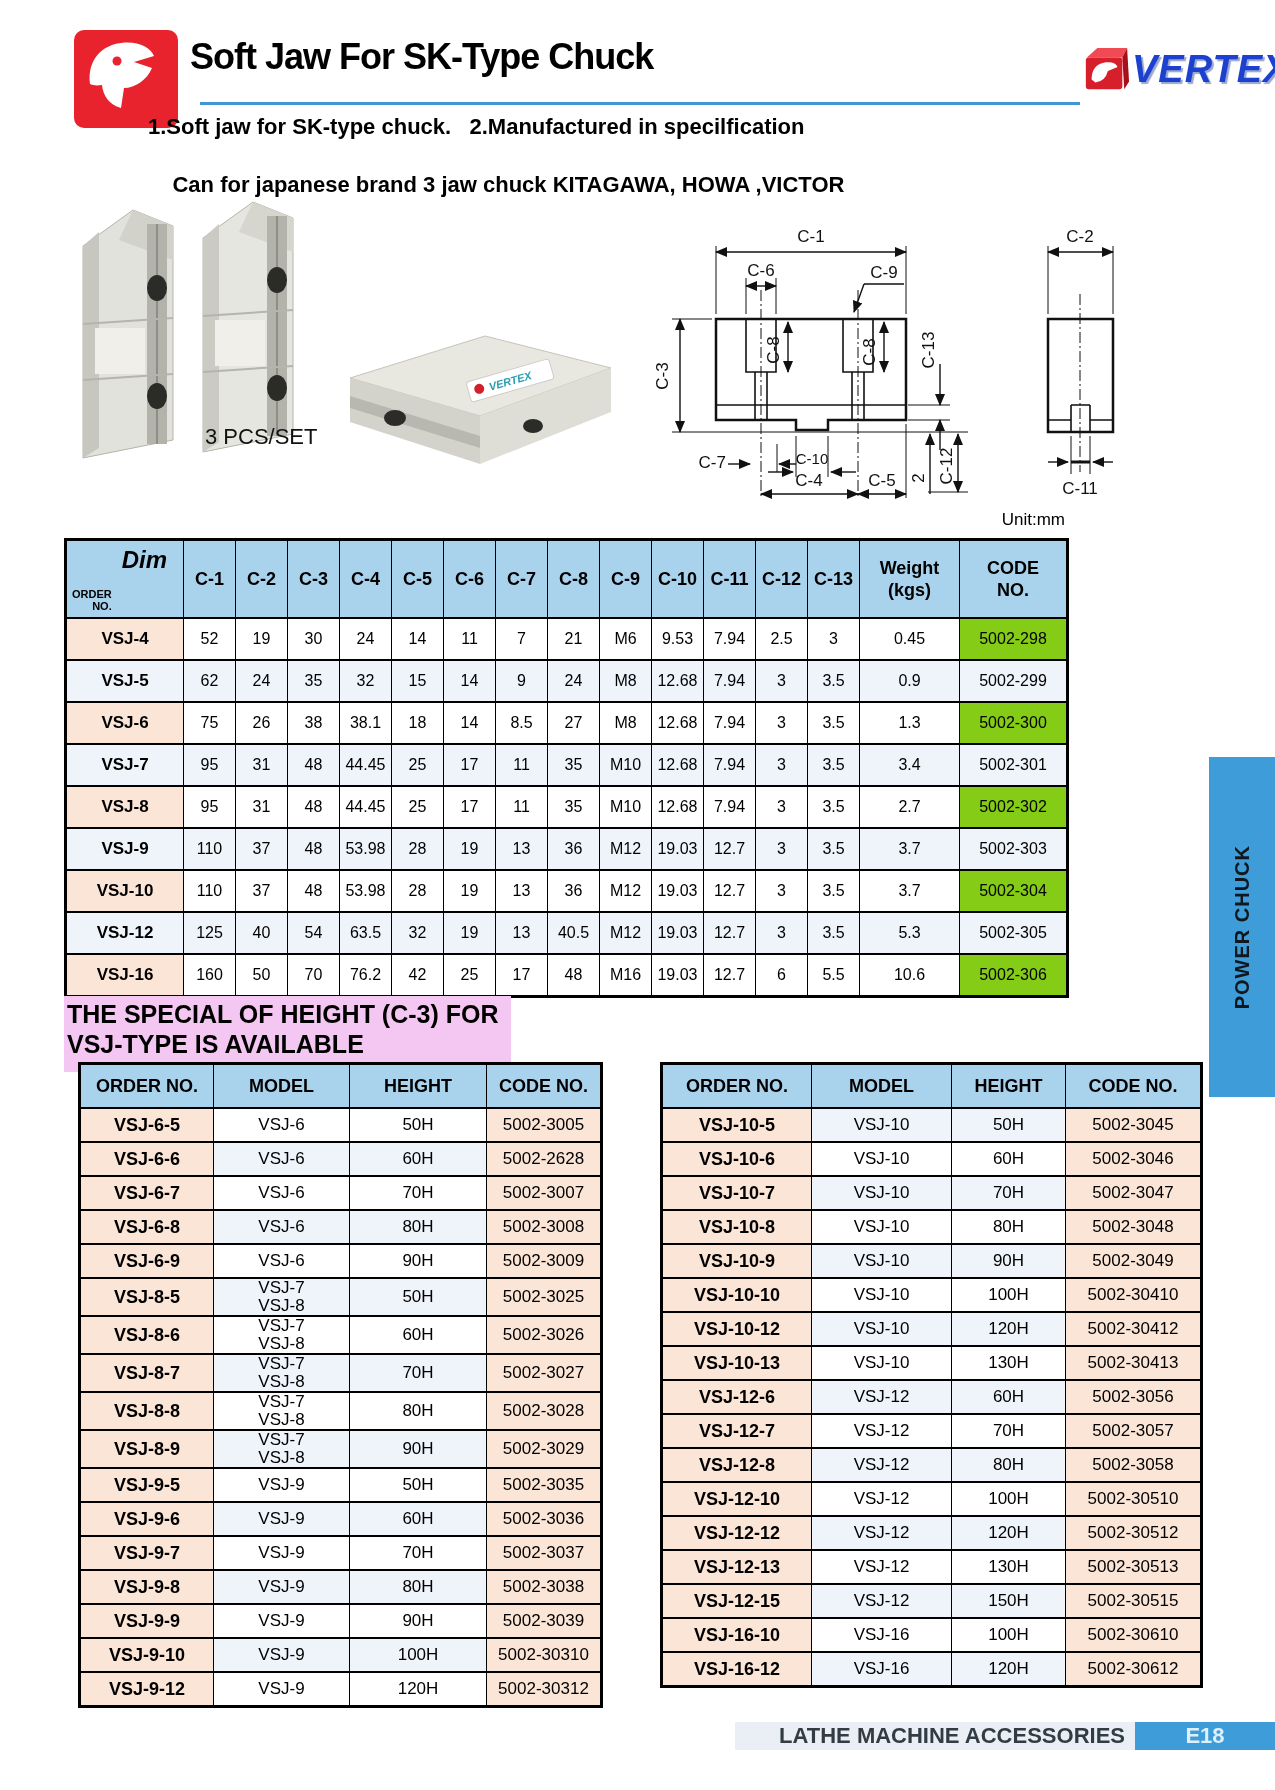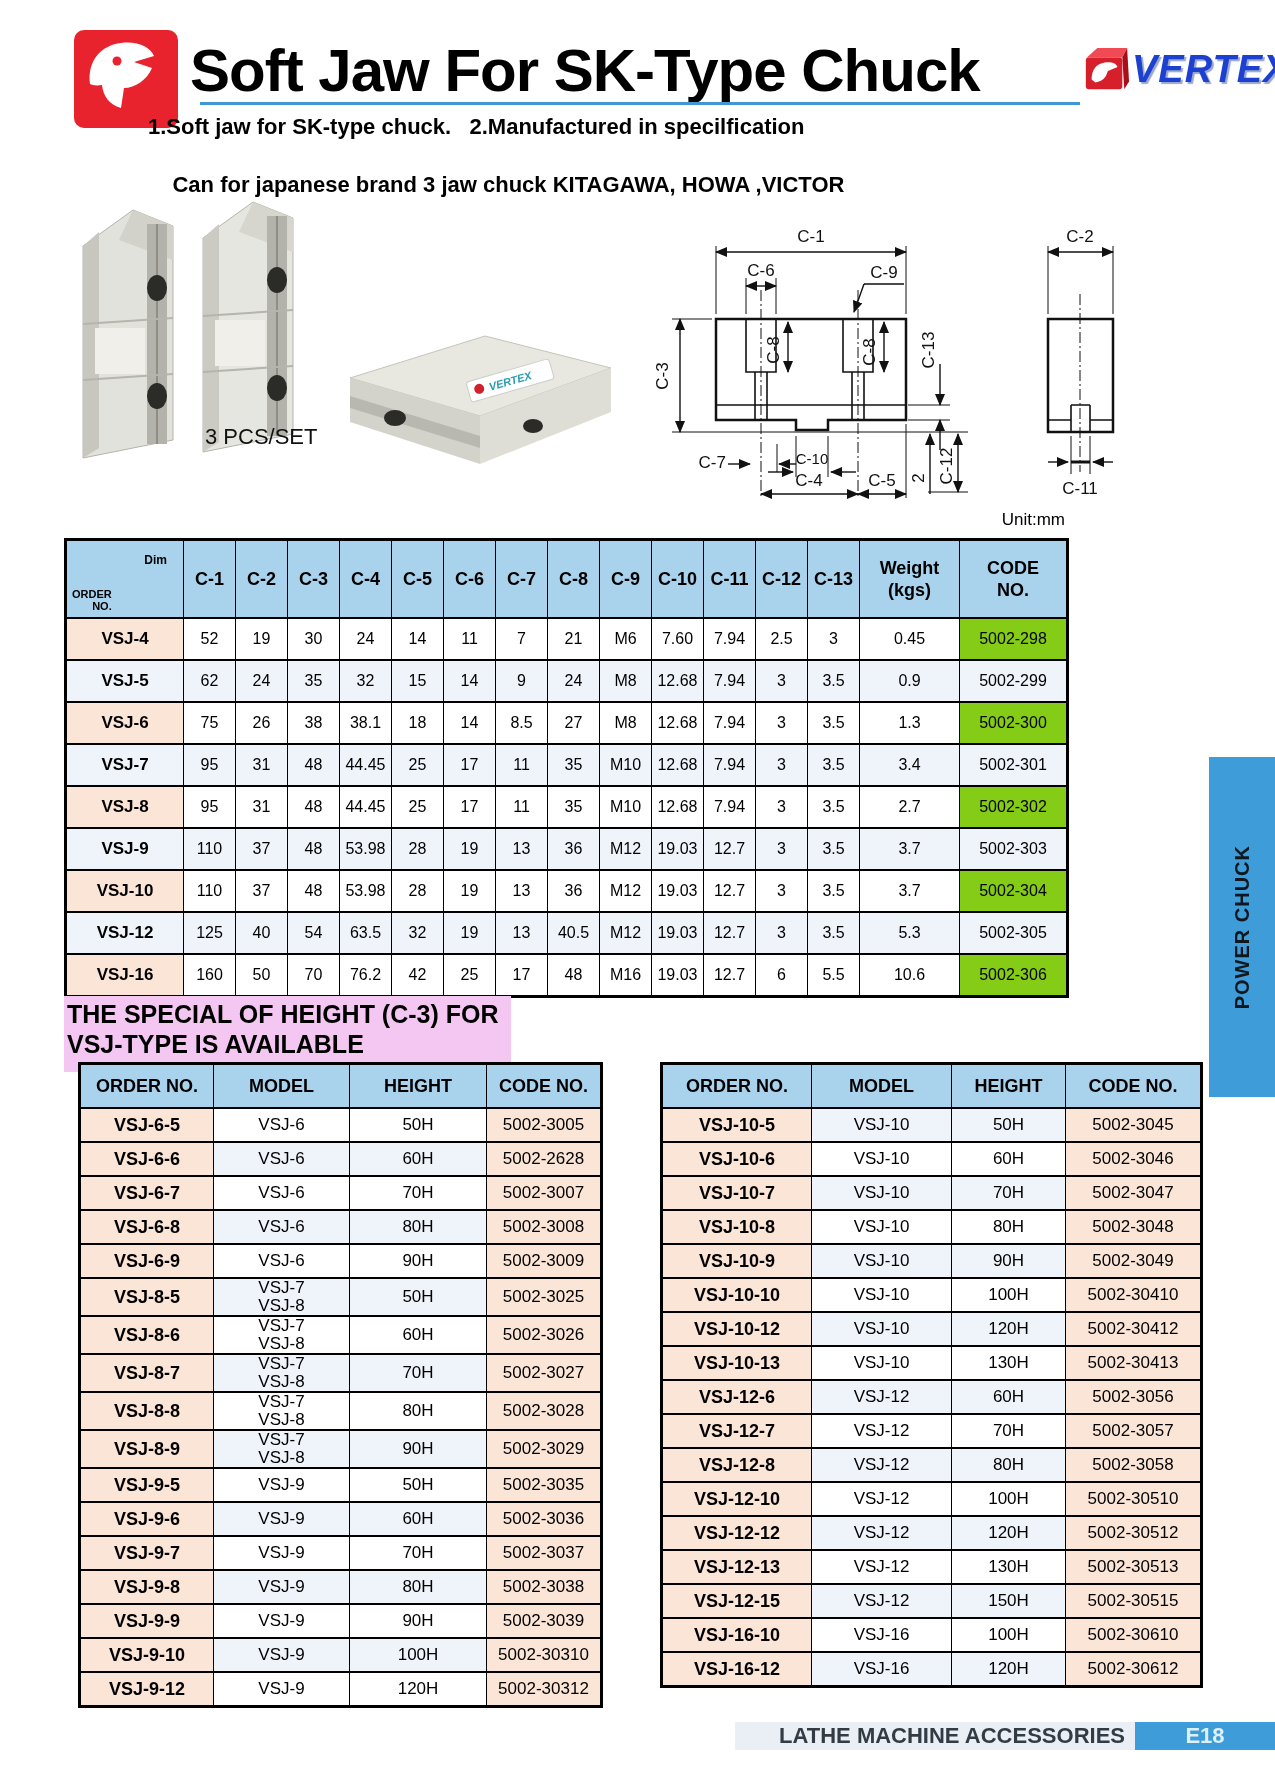--- a/index.html
+++ b/index.html
@@ -1,21 +1,21 @@
 <!DOCTYPE html>
 <html><head>
 <meta charset="utf-8">
 <style>
   html,body{margin:0;padding:0;background:#9a9a9a;}
   .page{position:relative;width:1275px;height:1790px;background:#ffffff;margin:0 auto;
         font-family:"Liberation Sans",sans-serif;color:#000;overflow:hidden;}
 
   
   .logo-big{position:absolute;left:74px;top:30px;width:104px;height:98px;}
-  .page-title{position:absolute;left:190px;top:36px;font-size:60px;font-weight:bold;
+  .page-title{position:absolute;left:190px;top:36px;font-size:36px;font-weight:bold;
               letter-spacing:-1px;white-space:nowrap;}
   .title-underline{position:absolute;left:200px;top:102px;width:880px;height:3px;background:#3F97D3;}
   .brand{position:absolute;left:1082px;top:44px;display:flex;align-items:flex-start;}
   .brand-cube{width:48px;height:50px;margin-right:2px;}
   .brand-text{font-size:38px;font-weight:bold;font-style:italic;color:#1C40D0;
               letter-spacing:1px;text-shadow:2px 2px 1px rgba(30,60,140,.45);line-height:50px;}
   .subtitle{position:absolute;left:148px;top:112px;font-size:22px;font-weight:bold;
             line-height:29px;white-space:pre-wrap;}
 
   
@@ -31,21 +31,21 @@
   .spec-table th,.spec-table td{border:1px solid #000;text-align:center;padding:0;
        white-space:pre-line;overflow:hidden;}
   .spec-table thead th{background:#A9D2ED;font-weight:bold;font-size:18px;height:76px;
        border-bottom:2px solid #000;line-height:22px;}
   .spec-table tbody td{font-size:16px;height:40px;background:#fff;border-top:2px solid #000;}
   .spec-table tbody tr:nth-child(even) td{background:#EFF3FA;}
   .spec-table tbody td:first-child{background:#FBE5D6;font-weight:bold;font-size:17px;}
   .spec-table tbody td:last-child{background:#84cc16;}
   .corner{position:relative;background:
       linear-gradient(to bottom right,rgba(0,0,0,0) 49.3%,#000 49.3%,#000 50.7%,rgba(0,0,0,0) 50.7%),#A9D2ED;}
-  .corner-top{position:absolute;top:8px;right:16px;font-size:12px;font-weight:bold;}
+  .corner-top{position:absolute;top:8px;right:16px;font-size:24px;font-weight:bold;font-style:italic;}
   .corner-bottom{position:absolute;bottom:5px;left:5px;font-size:11px;font-weight:bold;
       line-height:12px;text-align:right;white-space:pre-line;}
 
   
   .special{position:absolute;left:64px;top:996px;background:#F4C7F2;display:inline-block;
       font-size:25px;font-weight:bold;line-height:30px;padding:3px 12px 13px 3px;}
 
   
   .h-left{position:absolute;left:78px;top:1062px;}
   .h-right{position:absolute;left:660px;top:1062px;}
@@ -286,21 +286,21 @@
             <td>VSJ-4</td>
             <td>52</td>
             <td>19</td>
             <td>30</td>
             <td>24</td>
             <td>14</td>
             <td>11</td>
             <td>7</td>
             <td>21</td>
             <td>M6</td>
-            <td>7.60</td>
+            <td>9.53</td>
             <td>7.94</td>
             <td>2.5</td>
             <td>3</td>
             <td>0.45</td>
             <td>5002-298</td>
           </tr>
           <tr>
             <td>VSJ-5</td>
             <td>62</td>
             <td>24</td>

